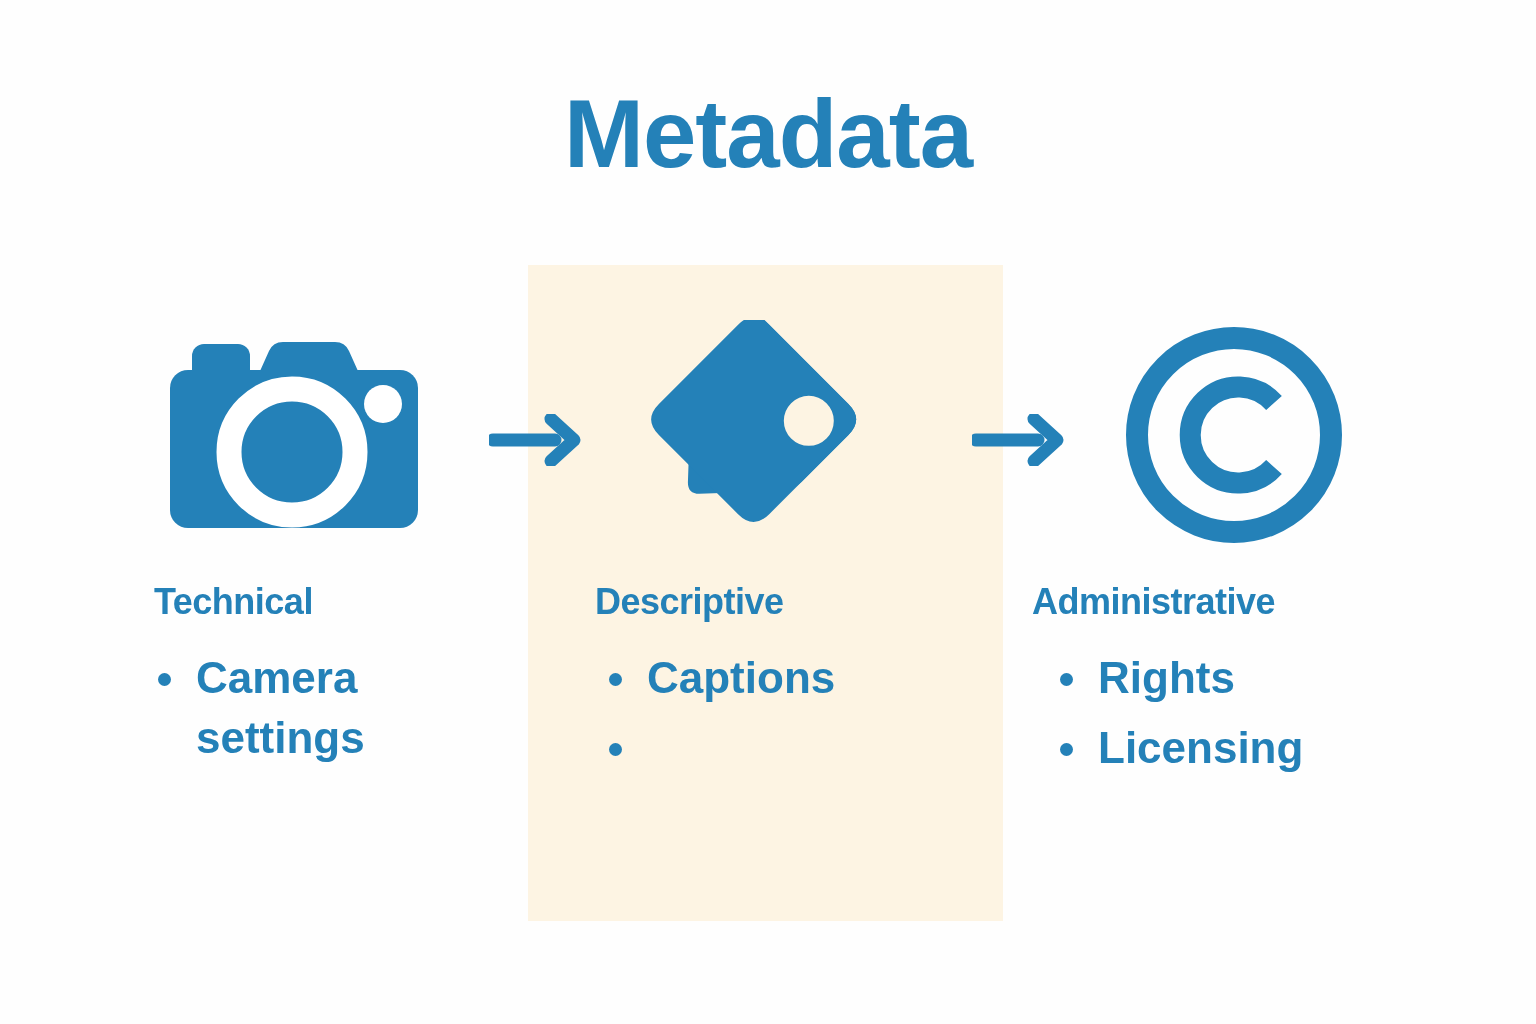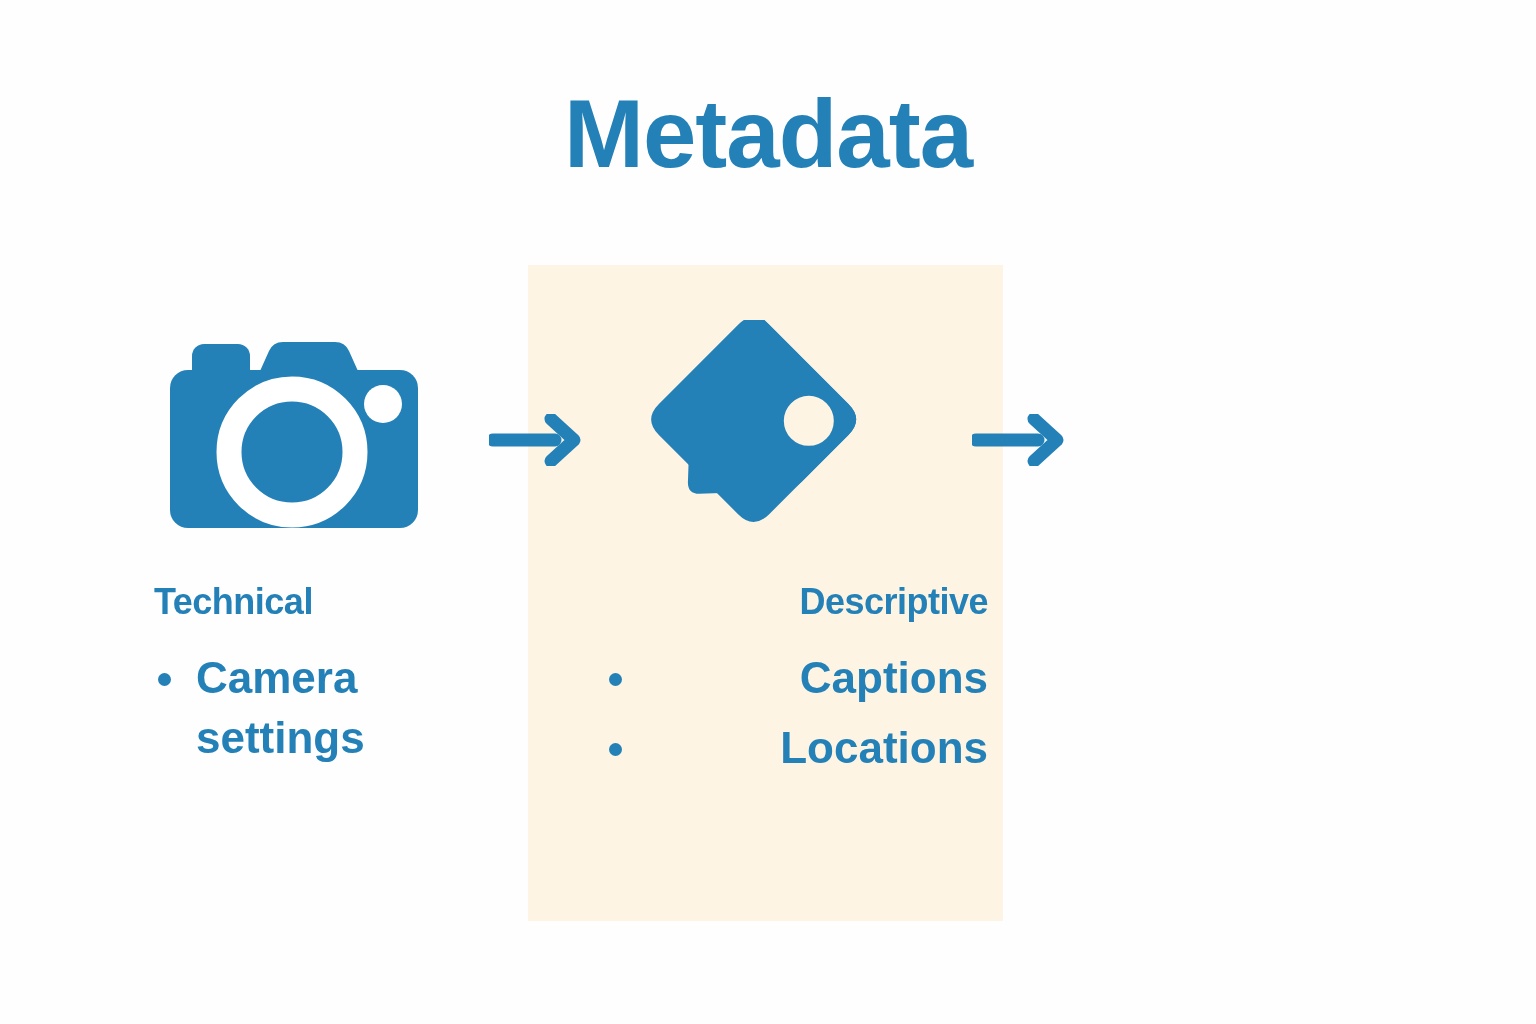--- a/index.html
+++ b/index.html
@@ -43,21 +43,21 @@
     color: #2481b8;
     line-height: 1.05;
   }
 
   
   .column {
     position: absolute;
     top: 320px;
   }
   #column-technical      { left: 92px;   width: 400px; }
-  #column-descriptive    { left: 543px;  width: 445px; text-align: right; }
+  #column-descriptive    { left: 543px;  width: 445px; }
   #column-administrative { left: 1020px; width: 450px; }
 
   .icon-slot {
     height: 230px;
     display: flex;
     align-items: center;
     justify-content: center;
   }
   #column-technical .icon-slot      { justify-content: flex-start; padding-left: 78px; }
   #column-descriptive .icon-slot    { justify-content: flex-start; padding-left: 90px; }
@@ -170,25 +170,44 @@
       </svg>
     </div>
     <div class="column-title">Descriptive</div>
     <ul class="bullet-list">
       <li class="bullet-item">
         <span class="bullet-dot"></span>
         <span>Captions</span>
       </li>
       <li class="bullet-item">
         <span class="bullet-dot"></span>
-        <span>Locations</span>
       </li>
     </ul>
   </div>
 
+  <div class="column" id="column-administrative">
+    <div class="icon-slot">
+      <svg class="icon-svg" width="216" height="216" viewBox="0 0 216 216">
+        <circle cx="108" cy="108" r="97" fill="none" stroke="#2481b8" stroke-width="22"></circle>
+        <path d="M 148 76
+                 A 48 48 0 1 0 148 140" fill="none" stroke="#2481b8" stroke-width="21" stroke-linecap="butt"></path>
+      </svg>
+    </div>
+    <div class="column-title">Administrative</div>
+    <ul class="bullet-list">
+      <li class="bullet-item">
+        <span class="bullet-dot"></span>
+        <span>Rights</span>
+      </li>
+      <li class="bullet-item">
+        <span class="bullet-dot"></span>
+        <span>Licensing</span>
+      </li>
+    </ul>
+  </div>
 
   <div class="arrow" id="arrow-1">
     <svg width="92" height="52" viewBox="0 0 92 52">
       <line x1="4" y1="26" x2="66" y2="26" stroke="#2481b8" stroke-width="13" stroke-linecap="round"></line>
       <polyline points="62,5 85,26 62,47" fill="none" stroke="#2481b8" stroke-width="13" stroke-linecap="round" stroke-linejoin="round"></polyline>
     </svg>
   </div>
 
   <div class="arrow" id="arrow-2">
     <svg width="92" height="52" viewBox="0 0 92 52">

